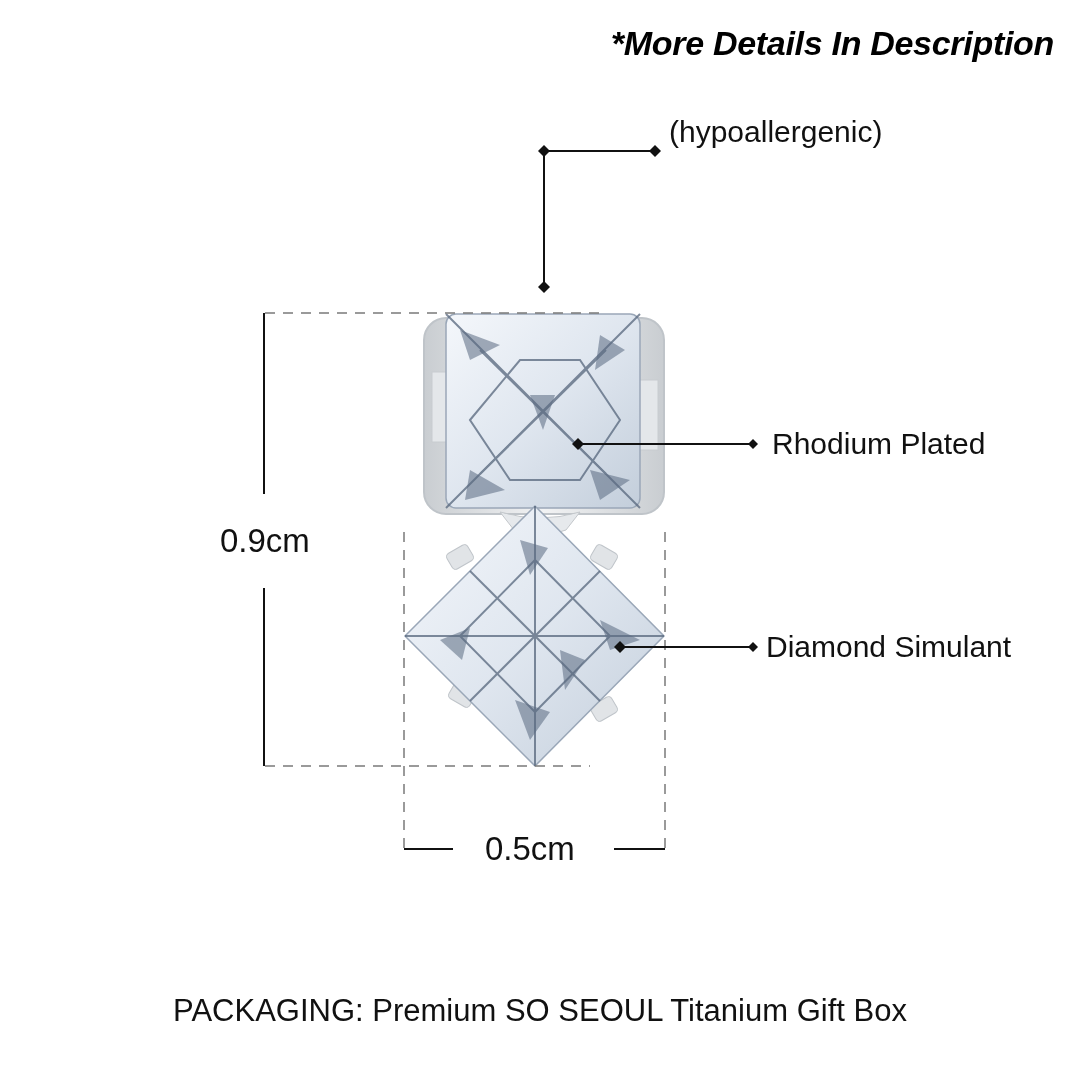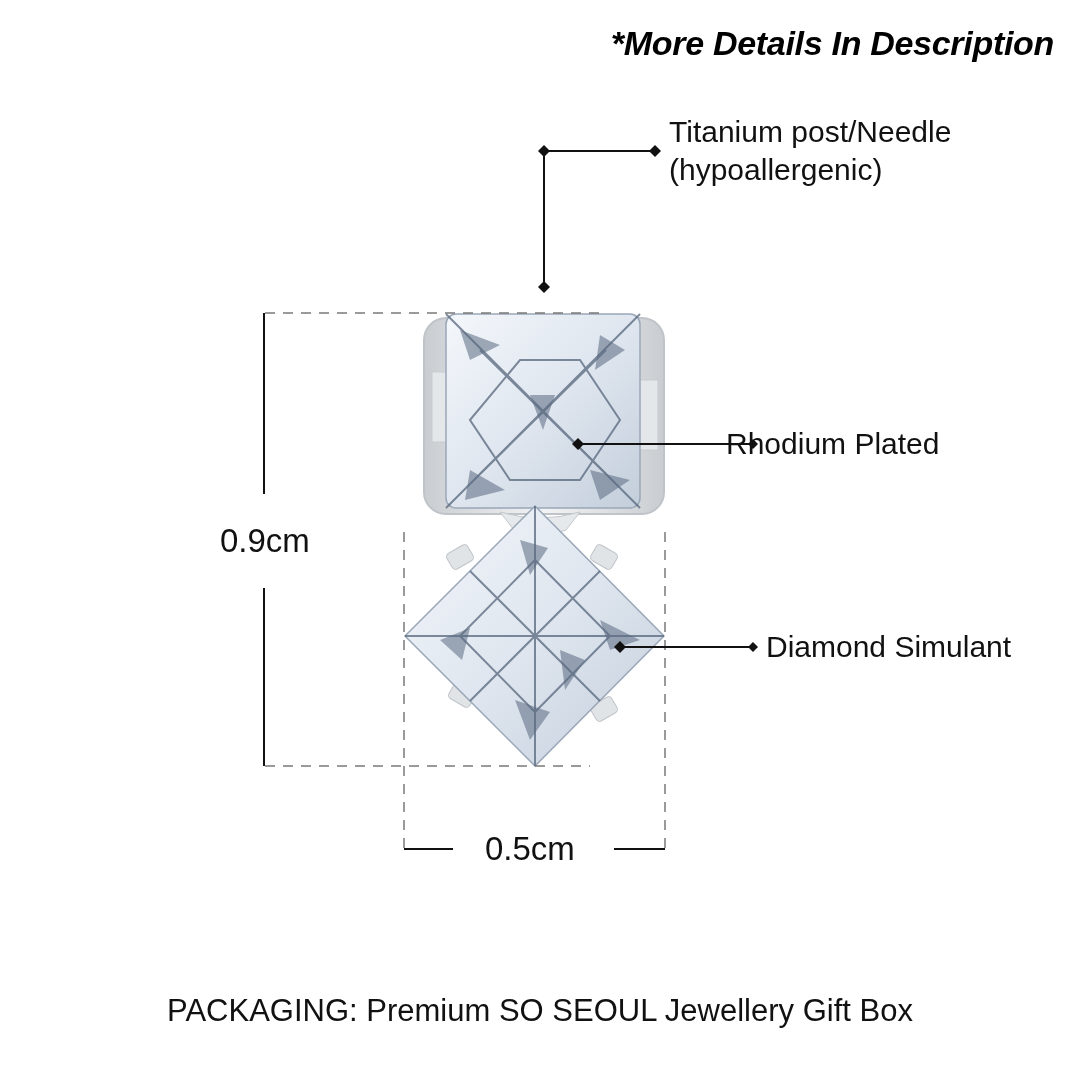--- a/index.html
+++ b/index.html
@@ -111,22 +111,21 @@
   </g>
 
   <g>
     <line x1="620" y1="647" x2="753" y2="647" stroke="#111" stroke-width="2"></line>
     <polygon points="620,641 626,647 620,653 614,647" fill="#111"></polygon>
     <polygon points="753,642 758,647 753,652 748,647" fill="#111"></polygon>
   </g>
 </svg>
 
 <div class="abs callout" style="left:669px; top:113px;">
-  <div>Titanium post/Needle</div>
   <div>(hypoallergenic)</div>
 </div>
-<div class="abs callout" style="left:726px; top:425px;">Rhodium Plated</div>
+<div class="abs callout" style="left:772px; top:425px;">Rhodium Plated</div>
 <div class="abs callout" style="left:766px; top:628px;">Diamond Simulant</div>
 
 <div class="abs dim" style="left:220px; top:522px;text-align:right;">0.9cm</div>
 <div class="abs dim" style="left:485px; top:830px;">0.5cm</div>
 
-<div class="abs footer">PACKAGING: Premium SO SEOUL Jewellery Gift Box</div>
+<div class="abs footer">PACKAGING: Premium SO SEOUL Titanium Gift Box</div>
 
 </body></html>

